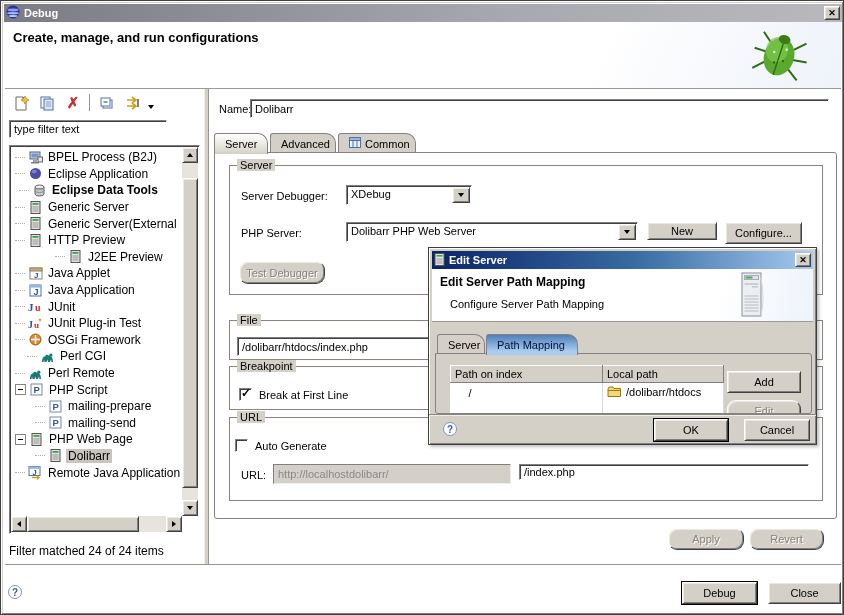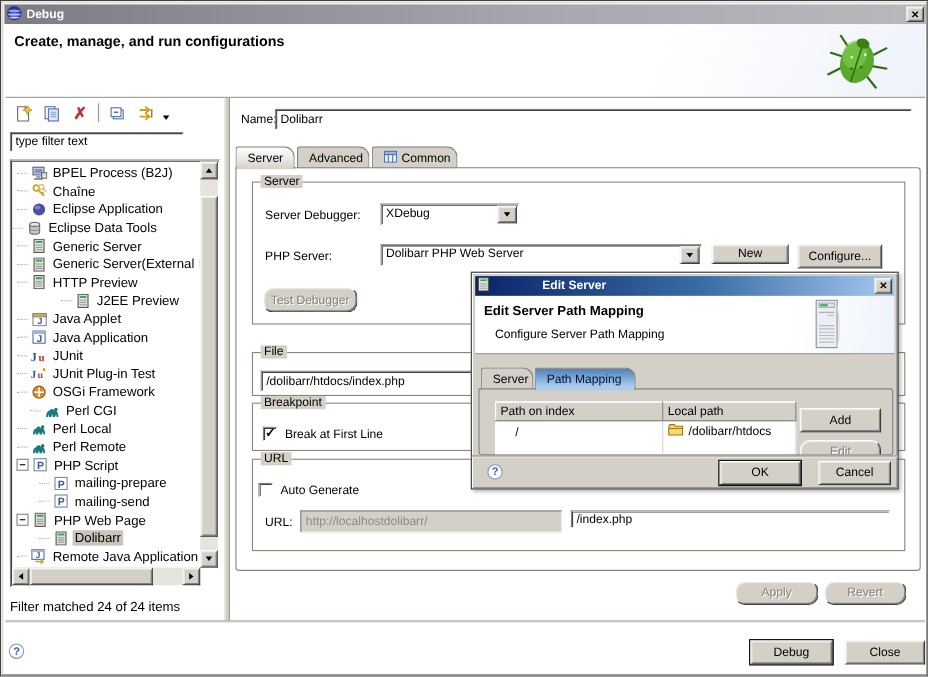--- a/index.html
+++ b/index.html
@@ -70,21 +70,21 @@
     border:1px solid #848284;border-bottom:none;border-radius:3px 10px 0 0;background:#d4d0c8;font-size:11px;box-sizing:border-box;}
   .etab.active{background:linear-gradient(#ffffff,#e8e5de 60%,#d4d0c8);height:21px;z-index:5;}
   .etab.active-blue{background:linear-gradient(#4e80b8,#a9cbee 80%);height:21px;z-index:5;color:#00103a;}
   .tabpane{position:absolute;border:1px solid #848284;border-radius:0 3px 3px 3px;box-sizing:border-box;}
   .lbl{position:absolute;font-size:11px;white-space:nowrap;}
   
   #edit-server-dialog{left:427px;top:246px;width:389px;height:198px;background:#d4d0c8;border:1px solid #404040;
      box-shadow:inset 1px 1px 0 #ffffff, inset -1px -1px 0 #808080, 2px 2px 3px rgba(0,0,0,.25);box-sizing:border-box;z-index:20;}
   #dlg-titlebar{left:3px;top:3px;width:381px;height:18px;display:flex;align-items:center;gap:4px;padding:0 2px;
      background:linear-gradient(90deg,#0a246a,#3a6ea5 55%,#a6caf0);box-sizing:border-box;}
-  #dlg-titlebar .ttl{font-weight:bold;color:#fff;font-size:11px;margin-left:44px;}
+  #dlg-titlebar .ttl{font-weight:bold;color:#fff;font-size:11px;}
   #dlg-banner{left:3px;top:21px;width:381px;height:52px;background:linear-gradient(100deg,#ffffff 75%,#eef3fb);border-bottom:1px solid #9c9a92;}
   #dlg-content{left:6px;top:105px;width:377px;height:61px;border:1px solid #848284;border-radius:0 3px 3px 3px;overflow:hidden;box-sizing:border-box;}
   table.map{border-collapse:collapse;position:absolute;left:14px;top:11px;background:#fff;font-size:11px;}
   table.map th{background:#d4d0c8;border:1px solid;border-color:#ffffff #808080 #808080 #ffffff;
      font-weight:normal;text-align:left;padding:1px 4px;height:14px;}
   table.map td{border-right:1px solid #d8d8d8;padding:1px 4px;height:17px;white-space:nowrap;}
   .dlg-bottom-divider{left:0px;top:166px;width:387px;height:1px;background:#f0eee8;border-top:1px solid #8a867e;}
   .helpcircle{width:14px;height:14px;border-radius:50%;border:1px solid #8593b8;color:#2b5bd7;
      display:flex;align-items:center;justify-content:center;font-size:10px;font-weight:bold;background:#fff;box-sizing:border-box;}
 </style>
@@ -175,40 +175,28 @@
               <rect x="4" y="9" width="4" height="2" fill="#9aa3b5"></rect>
               <rect x="2" y="11" width="8" height="1.5" fill="#777f90"></rect>
               <rect x="9" y="6" width="4.5" height="5" fill="#e8e8e8" stroke="#666"></rect>
             </svg>
           </span>
           <span class="tlabel">BPEL Process (B2J)</span>
         </div>
         <div class="trow" style="padding-left: 4px;">
           <span class="stub"></span>
           <span class="ticon">
-            <svg width="14" height="13" viewBox="0 0 14 13">
-              <circle cx="4" cy="4" r="2.6" fill="none" stroke="#c9a227" stroke-width="1.6"></circle>
-              <path d="M6 6 L11 11 M9 9 l1.6-1.6" stroke="#c9a227" stroke-width="1.6"></path>
-              <circle cx="8.6" cy="3" r="2.2" fill="none" stroke="#e2c36a" stroke-width="1.4"></circle>
-              <path d="M10.2 4.6 L13 7.4" stroke="#e2c36a" stroke-width="1.4"></path>
-            </svg>
-          </span>
-          <span class="tlabel">Chaîne</span>
-        </div>
-        <div class="trow" style="padding-left: 4px;">
-          <span class="stub"></span>
-          <span class="ticon">
             <svg width="13" height="13" viewBox="0 0 13 13">
               <circle cx="6.5" cy="6.5" r="5.5" fill="#4d4da8"></circle>
               <ellipse cx="5.2" cy="4.6" rx="2.6" ry="1.8" fill="#8e8ed6" opacity=".8"></ellipse>
             </svg>
           </span>
           <span class="tlabel">Eclipse Application</span>
         </div>
-        <div class="trow" style="padding-left: 0;">
+        <div class="trow" style="padding-left: 8px; font-weight: bold;">
           <span class="stub"></span>
           <span class="ticon">
             <svg width="13" height="13" viewBox="0 0 13 13">
               <path d="M2 3 v7 a4.5 2 0 0 0 9 0 v-7" fill="#c9c9c9" stroke="#666"></path>
               <ellipse cx="6.5" cy="3" rx="4.5" ry="2" fill="#e8e8e8" stroke="#666"></ellipse>
               <ellipse cx="6.5" cy="6.5" rx="4.5" ry="2" fill="none" stroke="#888"></ellipse>
             </svg>
           </span>
           <span class="tlabel">Eclipse Data Tools</span>
         </div>
@@ -311,30 +299,20 @@
         </div>
         <div class="trow" style="padding-left: 16px;">
           <span class="stub"></span>
           <span class="ticon">
             <svg width="15" height="13" viewBox="0 0 15 13">
               <path d="M2 12 C2 8 3.5 6.5 5 6.5 C5.5 4.5 8 4 9 6 C11.5 5.5 13 8 13 12 L11.5 12 L11 9.5 L10 12 L8 12 L7.5 9.5 L6.5 12 L4.5 12 L4 9.5 L3.5 12 Z" fill="#1d7a7a"></path>
               <circle cx="10.8" cy="5.2" r="1.6" fill="#1d7a7a"></circle>
             </svg>
           </span>
           <span class="tlabel">Perl CGI</span>
-        </div>
-        <div class="trow" style="padding-left: 4px;">
-          <span class="stub"></span>
-          <span class="ticon">
-            <svg width="15" height="13" viewBox="0 0 15 13">
-              <path d="M2 12 C2 8 3.5 6.5 5 6.5 C5.5 4.5 8 4 9 6 C11.5 5.5 13 8 13 12 L11.5 12 L11 9.5 L10 12 L8 12 L7.5 9.5 L6.5 12 L4.5 12 L4 9.5 L3.5 12 Z" fill="#1d7a7a"></path>
-              <circle cx="10.8" cy="5.2" r="1.6" fill="#1d7a7a"></circle>
-            </svg>
-          </span>
-          <span class="tlabel">Perl Local</span>
         </div>
         <div class="trow" style="padding-left: 4px;">
           <span class="stub"></span>
           <span class="ticon">
             <svg width="15" height="13" viewBox="0 0 15 13">
               <path d="M2 12 C2 8 3.5 6.5 5 6.5 C5.5 4.5 8 4 9 6 C11.5 5.5 13 8 13 12 L11.5 12 L11 9.5 L10 12 L8 12 L7.5 9.5 L6.5 12 L4.5 12 L4 9.5 L3.5 12 Z" fill="#1d7a7a"></path>
               <circle cx="10.8" cy="5.2" r="1.6" fill="#1d7a7a"></circle>
             </svg>
           </span>
           <span class="tlabel">Perl Remote</span>

